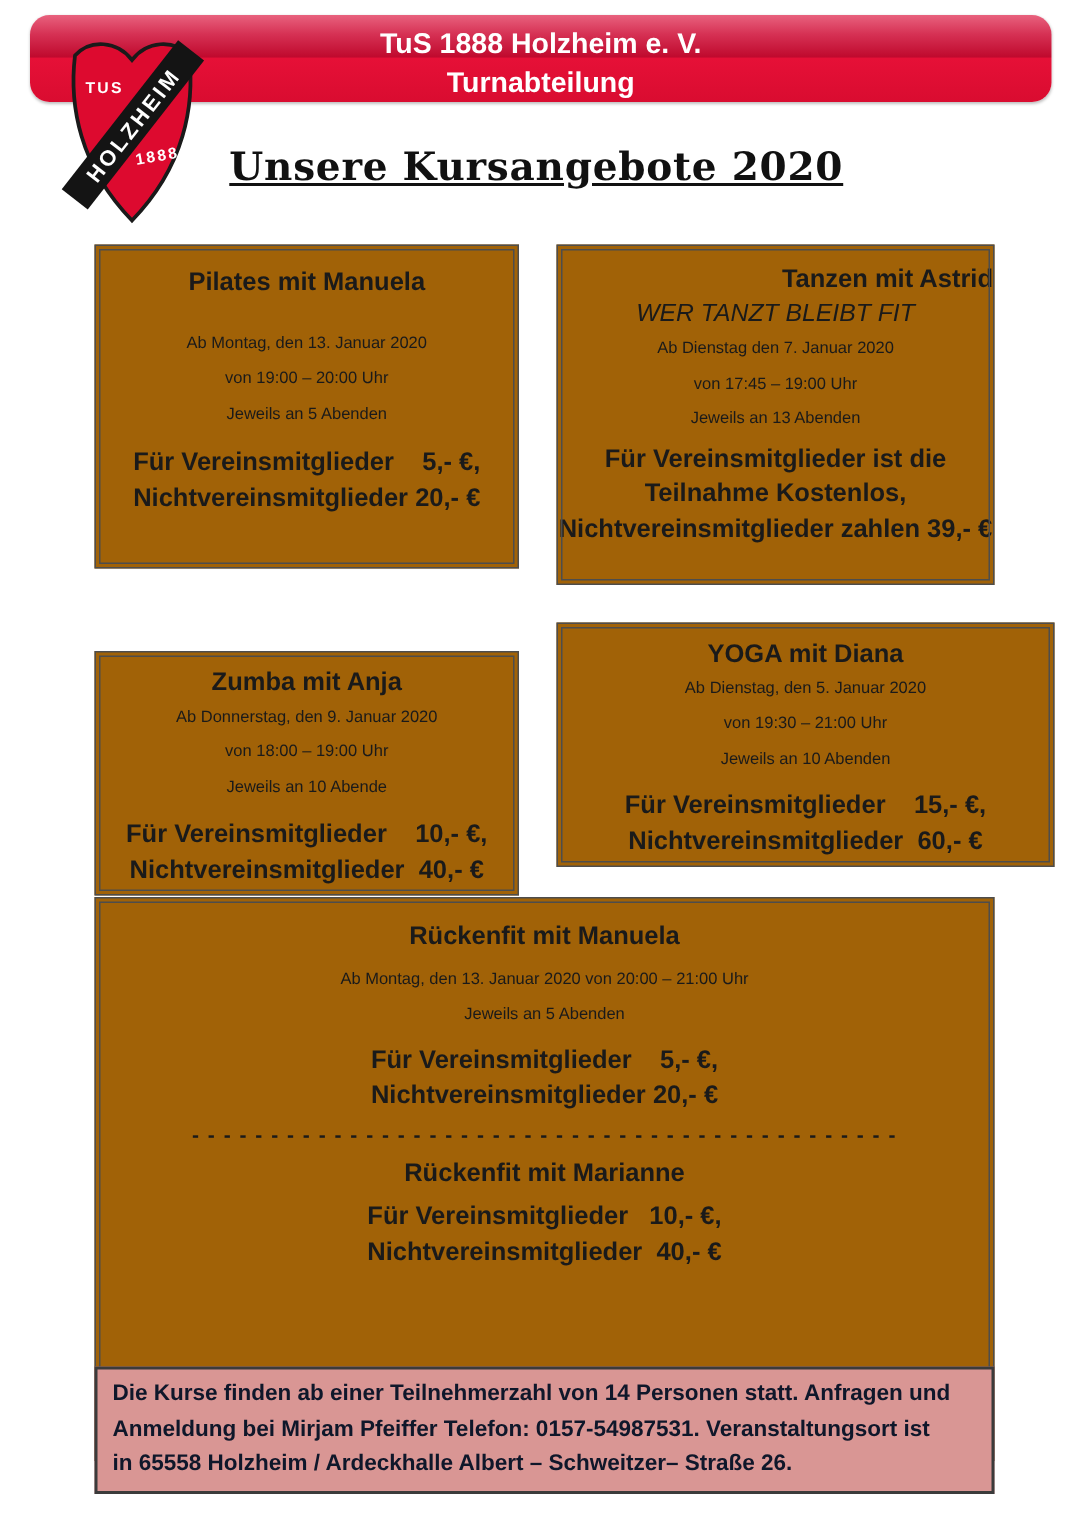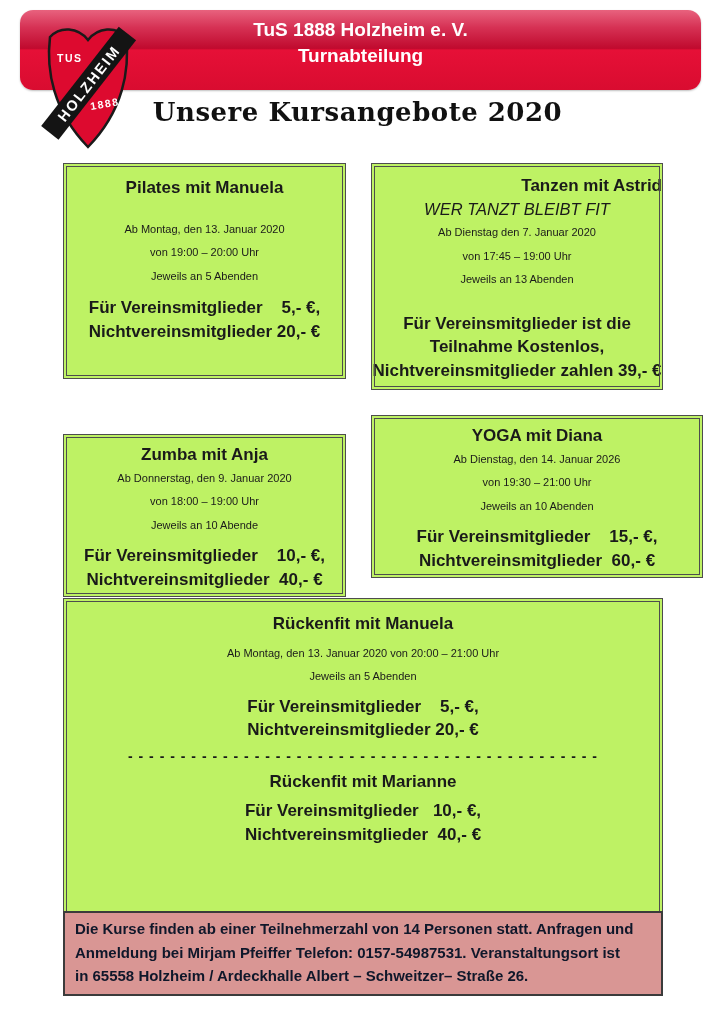--- a/index.html
+++ b/index.html
@@ -10,21 +10,21 @@
     background: #ffffff;
     font-family: "Liberation Sans", sans-serif;
     color: #1a1a1a;
     overflow: hidden;
   }
 
   
   .banner {
     position: absolute;
     left: 20px; top: 10px;
-    width: 681px; height: 80px;
+    width: 681px; height: 58px;
     box-sizing: border-box;
     border-radius: 13px;
     background: linear-gradient(180deg, #e8627e 0%, #d63154 22%, #c00a2e 48%, #e61037 50%, #d90c30 100%);
     box-shadow: 0 1px 2px rgba(0,0,0,0.25);
     text-align: center;
     color: #ffffff;
     font-weight: bold;
     font-size: 19px;
     line-height: 26px;
     padding-top: 7px;
@@ -44,32 +44,33 @@
     position: absolute;
     left: 0; top: 97px;
     width: 715px;
     margin: 0;
     text-align: center;
     font-family: "DejaVu Serif", serif;
     font-weight: bold;
     font-size: 26px;
     letter-spacing: 0.5px;
     color: #111111;
+    text-decoration: underline;
   }
 
   
   .row { position: absolute; left: 63px; display: flex; gap: 25px; }
   #row1 { top: 163px; }
   #row2 { top: 415px; }
 
   
   .dbox {
     position: relative;
     box-sizing: border-box;
-    background: #bef264;
+    background: #a16207;
     border: 1px solid #4d4d4d;
     text-align: center;
   }
   .dbox::before {
     content: "";
     position: absolute;
     inset: 2px;
     border: 1px solid #4d4d4d;
     pointer-events: none;
   }
@@ -85,21 +86,21 @@
   }
 
   .course-title { font-weight: bold; font-size: 17px; line-height: 23.5px; }
   .course-sub   { font-style: italic; font-size: 16.5px; line-height: 23.5px; }
   .course-line  { font-size: 11px; line-height: 23.5px; }
   .course-price { font-weight: bold; font-size: 17px; line-height: 23.5px; white-space: pre-wrap; }
   .box-pilates .course-title { margin-top: 12px; }
   .box-pilates .sched { margin-top: 18px; }
   .box-pilates .prices { margin-top: 8px; }
   .box-tanzen .course-title { margin-top: 10px; text-align: right; }
-  .box-tanzen .prices { margin-top: 20px; }
+  .box-tanzen .prices { margin-top: 2px; }
   .box-zumba .course-title, .box-yoga .course-title { margin-top: 8px; }
   .box-zumba .prices, .box-yoga .prices { margin-top: 7px; }
 
   .box-big .course-title { margin-top: 13px; }
   .box-big .sched { margin-top: 6px; }
   .box-big .prices { margin-top: 6px; }
   .box-big .section-2 .course-title { margin-top: 6px; }
 
   .dash-divider {
     margin: 6px auto 0;
@@ -198,21 +199,21 @@
       </div>
       <div class="prices">
         <div class="course-price">Für Vereinsmitglieder    10,- €,</div>
         <div class="course-price">Nichtvereinsmitglieder  40,- €</div>
       </div>
     </div>
 
     <div class="dbox box-yoga">
       <div class="course-title">YOGA mit Diana</div>
       <div class="sched">
-        <div class="course-line">Ab Dienstag, den 14. Januar 2026</div>
+        <div class="course-line">Ab Dienstag, den 5. Januar 2020</div>
         <div class="course-line">von 19:30 – 21:00 Uhr</div>
         <div class="course-line">Jeweils an 10 Abenden</div>
       </div>
       <div class="prices">
         <div class="course-price">Für Vereinsmitglieder    15,- €,</div>
         <div class="course-price">Nichtvereinsmitglieder  60,- €</div>
       </div>
     </div>
 
   </div>

